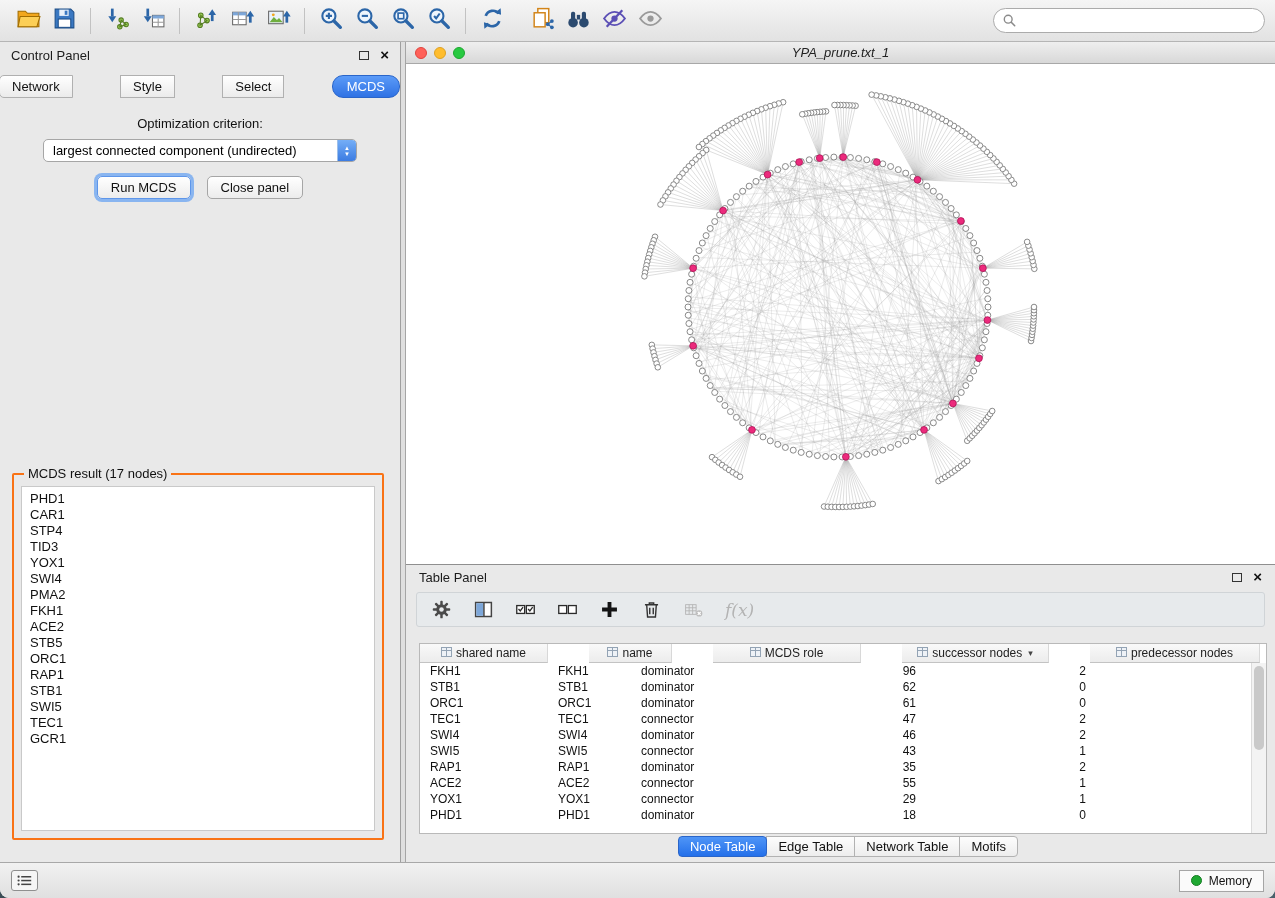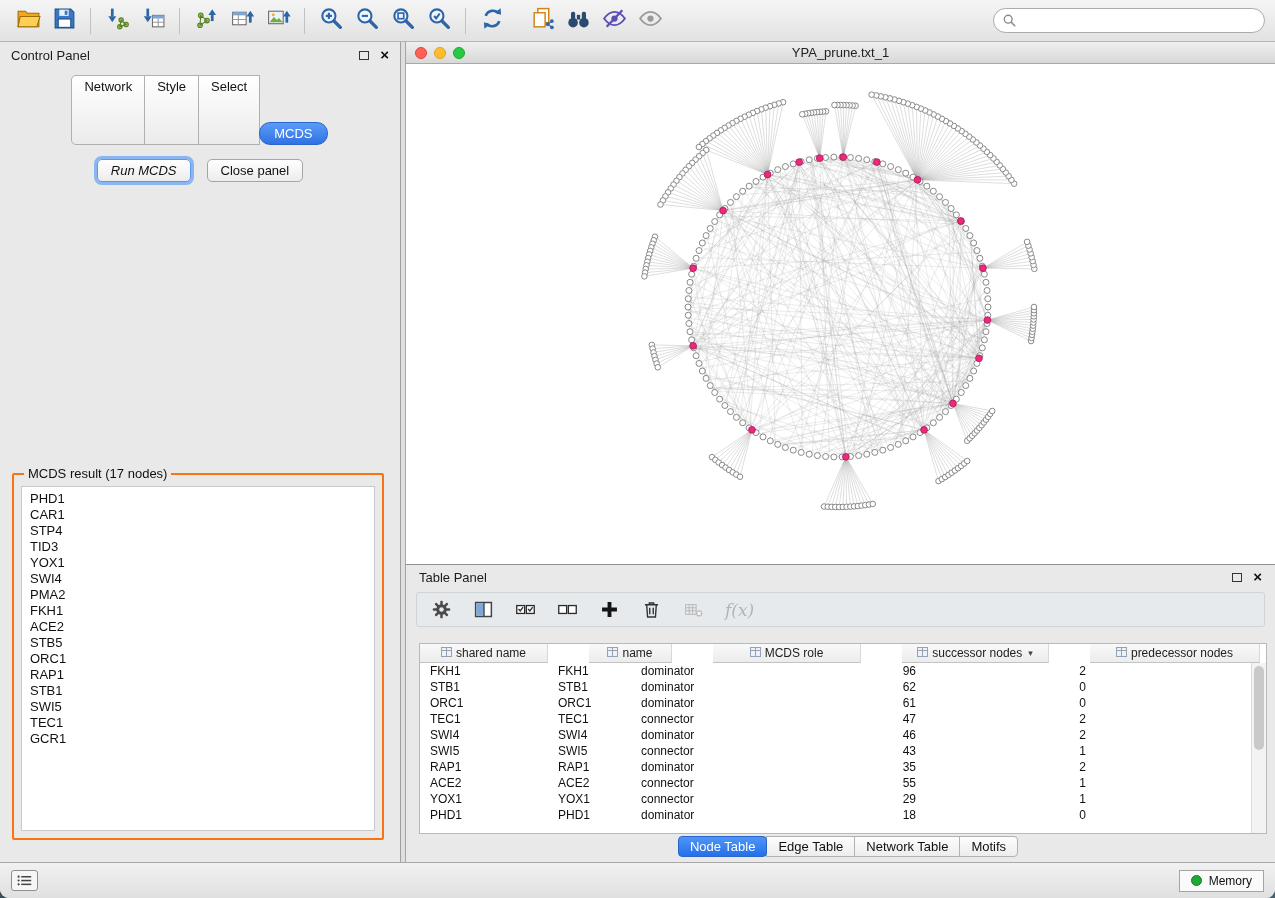--- a/index.html
+++ b/index.html
@@ -35,49 +35,49 @@
   
   .control-panel {
     position:absolute; left:0; top:42px; width:401px; bottom:36px;
     background:#e9e9e9; border-right:1px solid #9f9f9f;
   }
   .panel-header { height:26px; display:flex; align-items:center; padding:0 11px; font-size:13px; color:#1c1c1c; }
   .win-btns { margin-left:auto; display:flex; align-items:center; gap:11px; }
   .float-ic { width:10px; height:9px; border:1.6px solid #333; display:inline-block; }
   .close-ic { font-size:15px; font-weight:bold; color:#111; line-height:10px; }
 
-  .cp-tabs { display:flex; justify-content:center; margin-top:7px; }
+  .cp-tabs { display:flex; justify-content:space-between; margin-top:7px; }
   .cp-tab {
     font-size:13px; padding:3px 12px; background:linear-gradient(#ffffff,#ebebeb);
     border:1px solid #b0b0b0; margin-left:-1px; color:#111; cursor:default;
   }
   .cp-tab:first-child { border-radius:5px 0 0 5px; }
   .cp-tab.active {
     background:linear-gradient(#5b9bf8,#2f72e4); color:#fff; border:1px solid #2a65c9;
-    border-radius:11px; position:relative; z-index:2; padding:3px 14px;margin-top:47px;
+    border-radius:11px; position:relative; z-index:2; padding:3px 14px;
   }
   .cp-body { text-align:center; }
   .opt-label { margin-top:18px; font-size:13px; color:#111; }
   .dropdown {
     margin:8px auto 0; width:314px; height:23px; background:#fff;
     border:1px solid #a6a6a6; border-radius:5px; display:flex; align-items:center;
     font-size:13px; overflow:hidden;
   }
   .dd-text { flex:1; text-align:left; padding-left:9px; white-space:nowrap; }
   .dd-stepper {
     width:19px; align-self:stretch; background:linear-gradient(#74aef7,#3c7ce2);
     color:#fff; display:flex; flex-direction:column; align-items:center; justify-content:center;
     font-size:6px; line-height:6px; border-left:1px solid #9dbfea;
   }
   .btn-row { margin-top:14px; display:flex; justify-content:center; gap:16px; }
   .btn {
     font-size:13px; font-family:inherit; padding:3px 13px; color:#111;
     background:linear-gradient(#ffffff,#ececec); border:1px solid #a6a6a6; border-radius:5px; cursor:default;
   }
-  .btn.focus-ring { box-shadow:0 0 0 3px rgba(96,158,242,.7); border-color:#5e96ea;font-style:italic; }
+  .btn.focus-ring { box-shadow:0 0 0 3px rgba(96,158,242,.7); border-color:#5e96ea; }
 
   .mcds-fieldset {
     position:absolute; left:12px; right:16px; top:424px; bottom:22px;
     border:2px solid #f97316; border-radius:2px; margin:0; padding:2px 6px 2px 6px;
   }
   .mcds-fieldset legend { font-size:13px; color:#111; padding:0 4px; margin-left:4px; }
   .result-list {
     position:absolute; left:7px; right:7px; top:5px; bottom:7px;
     background:#fff; border:1px solid #c9c9c9; overflow:hidden;
     text-align:left; font-size:13px; line-height:16px; padding:4px 8px; color:#111;
@@ -90,21 +90,21 @@
   .network-window { position:absolute; left:406px; top:42px; right:0; height:522px; background:#fff; }
   .net-titlebar {
     position:absolute; top:0; left:0; right:0; height:22px;
     background:linear-gradient(#efefef,#d8d8d8); border-bottom:1px solid #a8a8a8;
     display:flex; align-items:center; padding-left:9px; gap:7px;
   }
   .tl { width:12px; height:12px; border-radius:50%; flex:0 0 auto; }
   .tl.red    { background:#ff6159; border:1px solid #e0443e; }
   .tl.yellow { background:#ffbd2e; border:1px solid #dea123; }
   .tl.green  { background:#28c941; border:1px solid #1da82f; }
-  .net-title { position:absolute; left:0; right:0; text-align:center; font-size:13px; color:#222; pointer-events:none; }
+  .net-title { position:absolute; left:0; right:0; text-align:center; font-size:13px; color:#222; pointer-events:none;font-style:italic; }
   .net-canvas { position:absolute; top:22px; left:0; right:0; bottom:0; background:#fff; }
   .net-canvas svg { width:100%; height:100%; display:block; }
 
   
   .table-panel { position:absolute; left:406px; top:564px; right:0; bottom:36px; background:#e9e9e9; border-top:1px solid #8f8f8f; }
   .tp-header { height:24px; display:flex; align-items:center; padding:0 13px; font-size:13px; color:#1c1c1c; }
   .tp-toolbar {
     margin:3px 10px 0 10px; height:35px; display:flex; align-items:center; gap:21px;
     padding:0 14px; background:#e7eaec; border:1px solid #d0d4d7; border-radius:3px;
   }
@@ -314,20 +314,28 @@
         <span class="close-ic">×</span>
       </span>
     </div>
     <div class="cp-tabs">
         <div class="cp-tab">Network</div>
         <div class="cp-tab">Style</div>
         <div class="cp-tab">Select</div>
         <div class="cp-tab active">MCDS</div>
       </div>
     <div class="cp-body">
+      <div class="opt-label">Optimization criterion:</div>
+      <div class="dropdown">
+        <span class="dd-text">largest connected component (undirected)</span>
+        <span class="dd-stepper">
+            <span>▲</span>
+            <span>▼</span>
+          </span>
+      </div>
       <div class="btn-row">
         <button class="btn focus-ring">Run MCDS</button>
         <button class="btn">Close panel</button>
       </div>
     </div>
     <fieldset class="mcds-fieldset">
       <legend>MCDS result (17 nodes)</legend>
       <div class="result-list">
           <div class="result-item">PHD1</div>
           <div class="result-item">CAR1</div>

